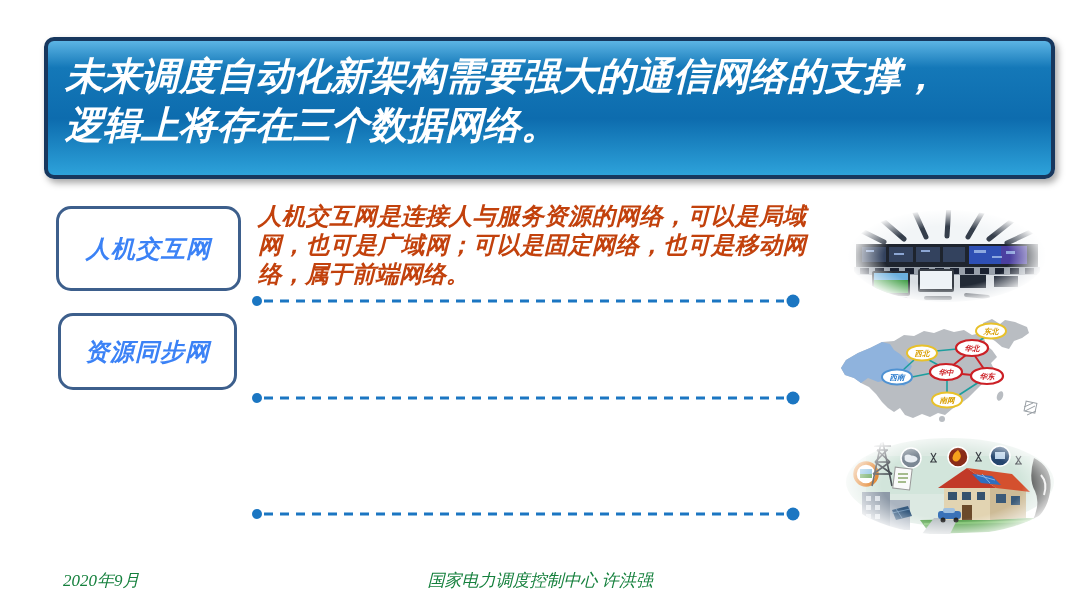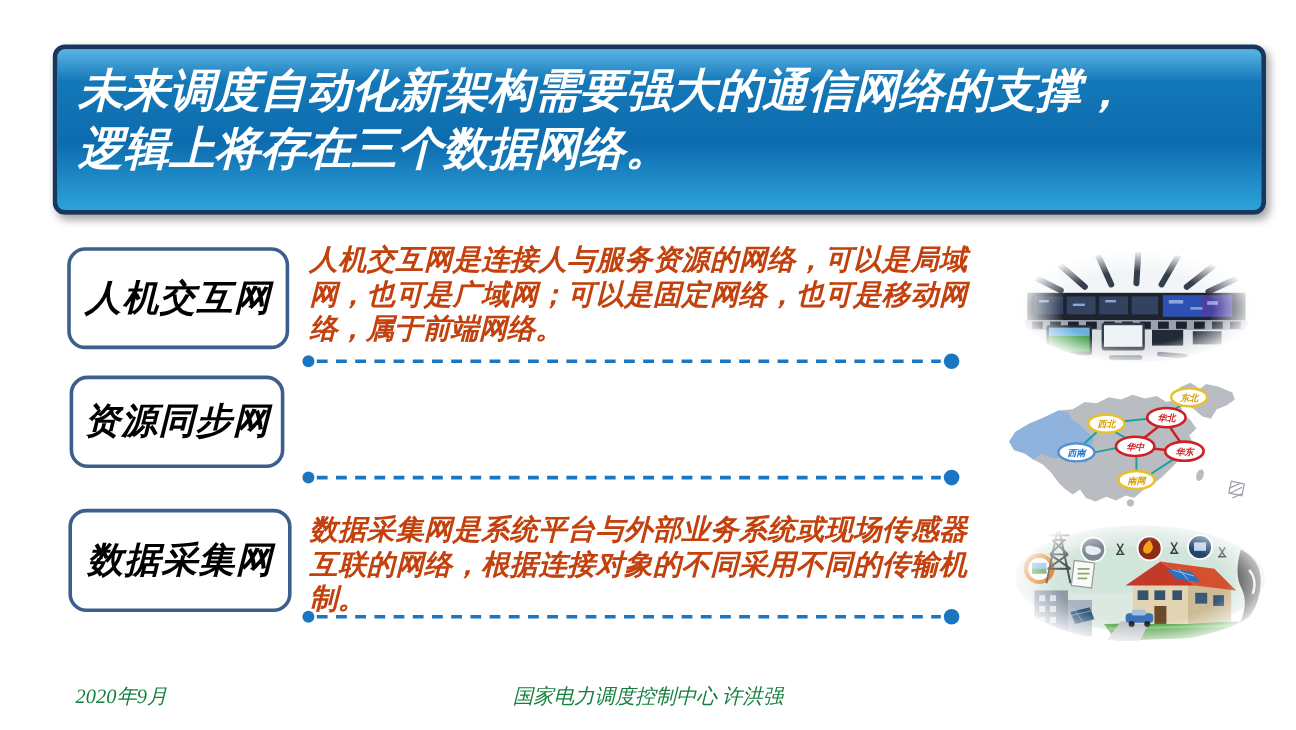--- a/index.html
+++ b/index.html
@@ -16,21 +16,21 @@
     color:#ffffff;font-weight:bold;font-size:38px;line-height:49px;
     padding:11px 0 0 17px;
   }
   .banner div{white-space:nowrap;}
 
   
   .net-box{
     position:absolute;background:#ffffff;
     border:3px solid #3d5f8c;border-radius:15px;
     display:flex;align-items:center;justify-content:center;
-    color:#000000;font-weight:bold;font-size:30px;letter-spacing:1px;
+    color:#3b82f6;font-weight:bold;font-size:24px;letter-spacing:1px;
     box-sizing:border-box;
   }
   #box1{left:56px;top:206px;width:185px;height:85px;}
   #box2{left:58px;top:313px;width:179px;height:77px;}
   #box3{left:57px;top:424px;width:186px;height:86px;}
 
   
   .desc{
     position:absolute;left:258px;width:548px;margin:0;
     color:#c2410c;font-size:23.5px;line-height:29px;font-weight:600;
@@ -72,26 +72,22 @@
     <div>未来调度自动化新架构需要强大的通信网络的支撑，</div>
     <div>逻辑上将存在三个数据网络。</div>
   </header>
 
   <div class="net-box" id="box1">
     <span>人机交互网</span>
   </div>
   <div class="net-box" id="box2">
     <span>资源同步网</span>
   </div>
-  <div class="net-box" id="box3">
-    <span>数据采集网</span>
-  </div>
 
   <p class="desc" id="desc1">人机交互网是连接人与服务资源的网络，可以是局域网，也可是广域网；可以是固定网络，也可是移动网络，属于前端网络。</p>
-  <p class="desc" id="desc3">数据采集网是系统平台与外部业务系统或现场传感器互联的网络，根据连接对象的不同采用不同的传输机制。</p>
 
   <svg class="leader" id="dash1" viewBox="0 0 552 16">
     <line x1="14" y1="8" x2="534" y2="8" stroke="#1b76c2" stroke-width="3" stroke-dasharray="9 7"></line>
     <circle cx="7" cy="8" r="5" fill="#1b76c2"></circle>
     <circle cx="543" cy="8" r="6.5" fill="#1b76c2"></circle>
   </svg>
   <svg class="leader" id="dash2" viewBox="0 0 552 16">
     <line x1="14" y1="8" x2="534" y2="8" stroke="#1b76c2" stroke-width="3" stroke-dasharray="9 7"></line>
     <circle cx="7" cy="8" r="5" fill="#1b76c2"></circle>
     <circle cx="543" cy="8" r="6.5" fill="#1b76c2"></circle>

